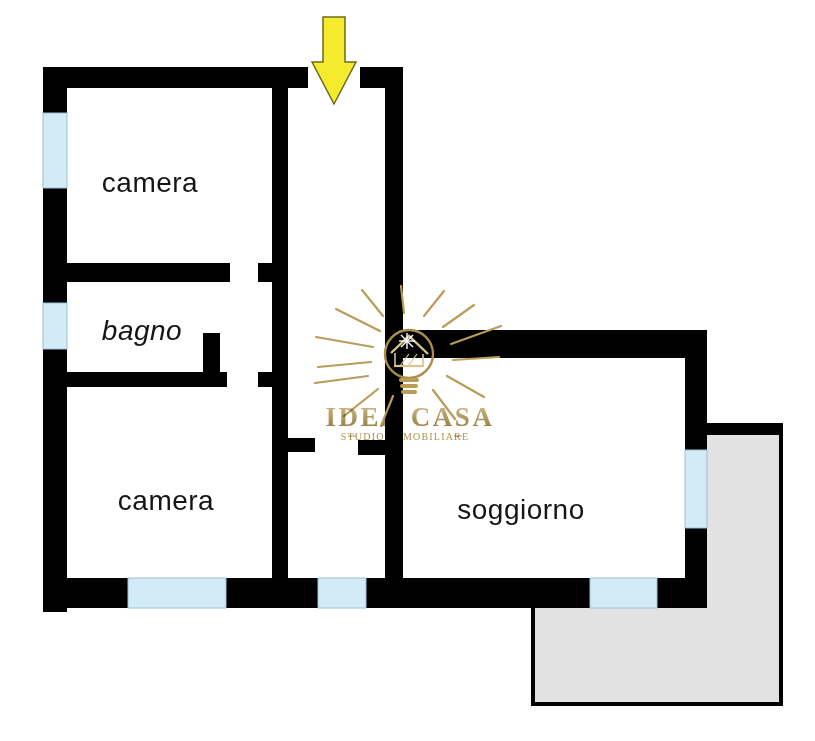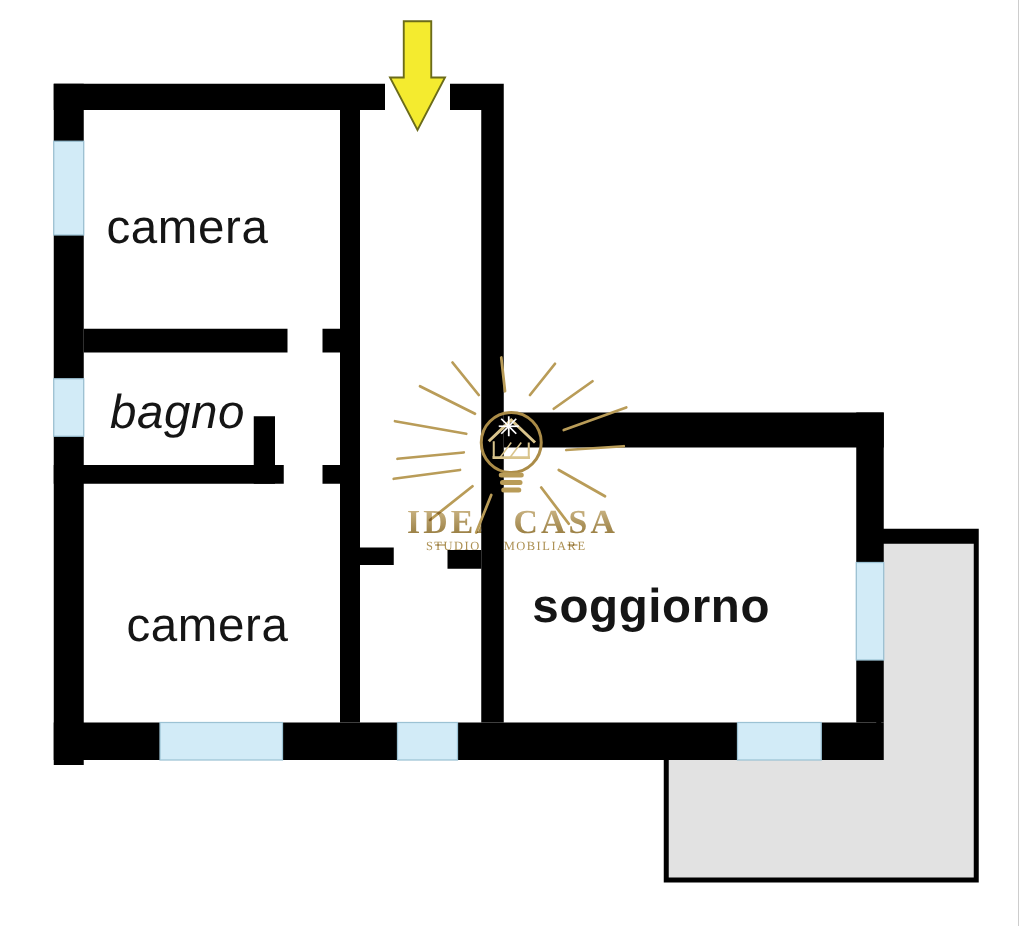--- a/index.html
+++ b/index.html
@@ -19,21 +19,21 @@
     background:var(--background);overflow:hidden;
     font-family:"Liberation Sans",sans-serif;
   }
   .stage svg{position:absolute;left:0;top:0;}
   .wall{fill:var(--wall);}
   .window{fill:var(--window);stroke:#9cc2d4;stroke-width:1;}
   .balcony{fill:var(--balcony);stroke:var(--wall);stroke-width:4;}
   .arrow{fill:var(--arrow);stroke:var(--arrow-outline);stroke-width:1.5;}
   .room-label{
     position:absolute;transform:translate(-50%,-50%);
-    font-size:38px;color:var(--text-color);white-space:nowrap;
+    font-size:28px;color:var(--text-color);white-space:nowrap;
     letter-spacing:0.5px;
   }
   .ray{stroke:#b99c58;stroke-width:2.2;stroke-linecap:round;fill:none;}
   .bulb-line{stroke:var(--gold);fill:none;}
   .house-line{stroke:var(--gold-light);fill:none;}
   .star-line{stroke:#ffffff;stroke-width:1.4;fill:none;}
   .brand-text{
     font-family:"Liberation Serif",serif;font-weight:bold;
     font-size:27px;letter-spacing:2.5px;text-anchor:middle;
     mix-blend-mode:multiply;
@@ -80,21 +80,21 @@
         <rect x="685" y="450" width="22" height="78" class="window"></rect>
       </g>
     <g id="arrow-layer">
         <polygon points="323,17 345,17 345,62 356,62 334,104 312,62 323,62" class="arrow"></polygon>
       </g>
   </svg>
 
   <div class="room-label" style="left: 150px; top: 183px;">camera</div>
   <div class="room-label" style="left: 142px; top: 331px; font-style: italic;">bagno</div>
   <div class="room-label" style="left: 166px; top: 501px;">camera</div>
-  <div class="room-label" style="left: 521px; top: 486px; font-weight: bold;">soggiorno</div>
+  <div class="room-label" style="left: 521px; top: 510px;">soggiorno</div>
 
   <svg width="815" height="741" viewBox="0 0 815 741" style="pointer-events:none">
     <defs>
       <linearGradient id="goldGrad" x1="0" y1="0" x2="0" y2="1">
         <stop offset="0" stop-color="#d6c193"></stop>
         <stop offset="1" stop-color="#8f7335"></stop>
       </linearGradient>
     </defs>
 
     <g>

